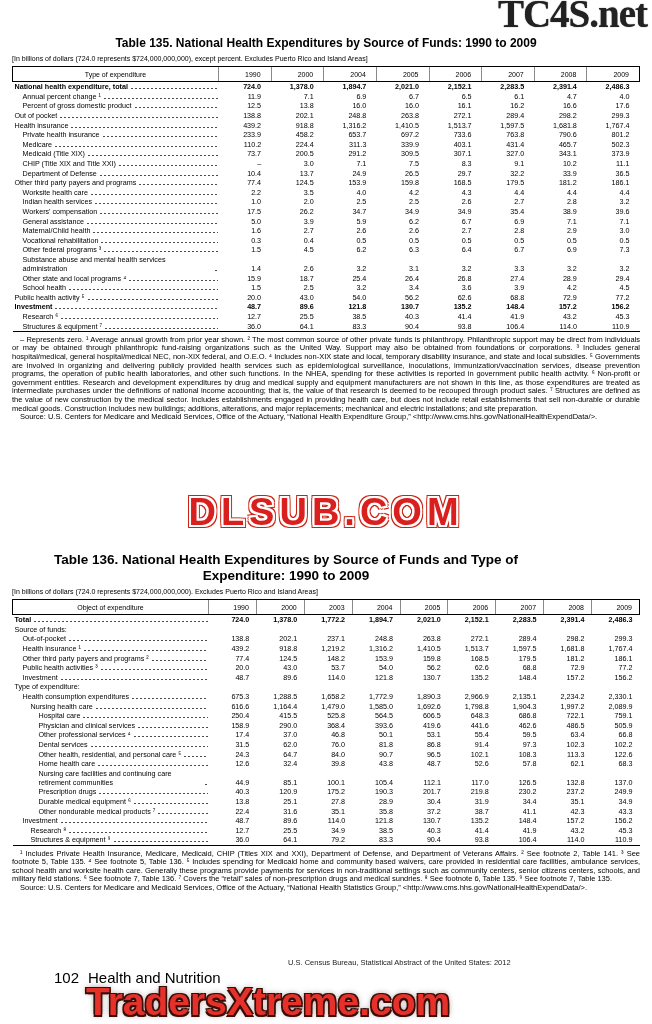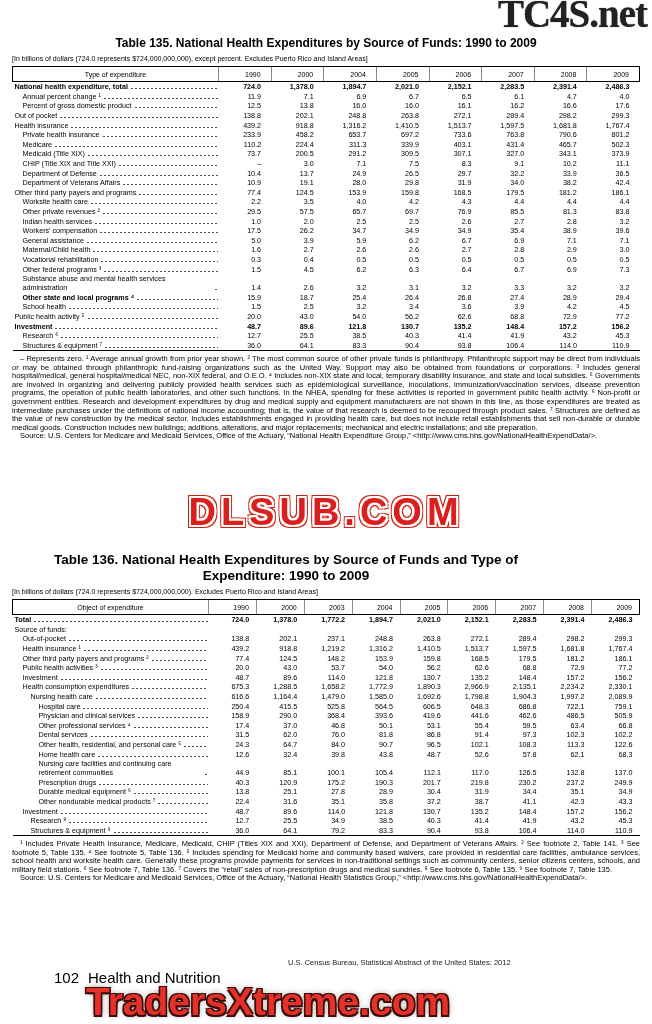--- a/index.html
+++ b/index.html
@@ -252,36 +252,20 @@
           <td class="num">13.7</td>
           <td class="num">24.9</td>
           <td class="num">26.5</td>
           <td class="num">29.7</td>
           <td class="num">32.2</td>
           <td class="num">33.9</td>
           <td class="num">36.5</td>
         </tr>
         <tr>
           <td class="stub">
-            <div class="fx" style="padding-left: 10px;">
-              <span class="rlab">Department of Veterans Affairs</span>
-              <span class="lead"></span>
-            </div>
-          </td>
-          <td class="num">10.9</td>
-          <td class="num">19.1</td>
-          <td class="num">28.0</td>
-          <td class="num">29.8</td>
-          <td class="num">31.9</td>
-          <td class="num">34.0</td>
-          <td class="num">38.2</td>
-          <td class="num">42.4</td>
-        </tr>
-        <tr>
-          <td class="stub">
             <div class="fx" style="padding-left: 2px;">
               <span class="rlab">Other third party payers and programs</span>
               <span class="lead"></span>
             </div>
           </td>
           <td class="num">77.4</td>
           <td class="num">124.5</td>
           <td class="num">153.9</td>
           <td class="num">159.8</td>
           <td class="num">168.5</td>
@@ -301,36 +285,20 @@
           <td class="num">4.0</td>
           <td class="num">4.2</td>
           <td class="num">4.3</td>
           <td class="num">4.4</td>
           <td class="num">4.4</td>
           <td class="num">4.4</td>
         </tr>
         <tr>
           <td class="stub">
             <div class="fx" style="padding-left: 10px;">
-              <span class="rlab">Other private revenues ²</span>
-              <span class="lead"></span>
-            </div>
-          </td>
-          <td class="num">29.5</td>
-          <td class="num">57.5</td>
-          <td class="num">65.7</td>
-          <td class="num">69.7</td>
-          <td class="num">76.9</td>
-          <td class="num">85.5</td>
-          <td class="num">81.3</td>
-          <td class="num">83.8</td>
-        </tr>
-        <tr>
-          <td class="stub">
-            <div class="fx" style="padding-left: 10px;">
               <span class="rlab">Indian health services</span>
               <span class="lead"></span>
             </div>
           </td>
           <td class="num">1.0</td>
           <td class="num">2.0</td>
           <td class="num">2.5</td>
           <td class="num">2.5</td>
           <td class="num">2.6</td>
           <td class="num">2.7</td>
@@ -428,21 +396,21 @@
           <td class="num">2.6</td>
           <td class="num">3.2</td>
           <td class="num">3.1</td>
           <td class="num">3.2</td>
           <td class="num">3.3</td>
           <td class="num">3.2</td>
           <td class="num">3.2</td>
         </tr>
         <tr>
           <td class="stub">
-            <div class="fx" style="padding-left: 10px; font-weight: bold;">
+            <div class="fx" style="padding-left: 10px;">
               <span class="rlab">Other state and local programs ⁴</span>
               <span class="lead"></span>
             </div>
           </td>
           <td class="num">15.9</td>
           <td class="num">18.7</td>
           <td class="num">25.4</td>
           <td class="num">26.4</td>
           <td class="num">26.8</td>
           <td class="num">27.4</td>
@@ -659,20 +627,28 @@
           <td class="num">114.0</td>
           <td class="num">121.8</td>
           <td class="num">130.7</td>
           <td class="num">135.2</td>
           <td class="num">148.4</td>
           <td class="num">157.2</td>
           <td class="num">156.2</td>
         </tr>
         <tr>
           <td class="stub">
+            <div class="fx" style="padding-left: 2px;">
+              <span class="rlab">Type of expenditure:</span>
+            </div>
+          </td>
+          <td colspan="9"></td>
+        </tr>
+        <tr>
+          <td class="stub">
             <div class="fx" style="padding-left: 10px;">
               <span class="rlab">Health consumption expenditures</span>
               <span class="lead"></span>
             </div>
           </td>
           <td class="num">675.3</td>
           <td class="num">1,288.5</td>
           <td class="num">1,658.2</td>
           <td class="num">1,772.9</td>
           <td class="num">1,890.3</td>

